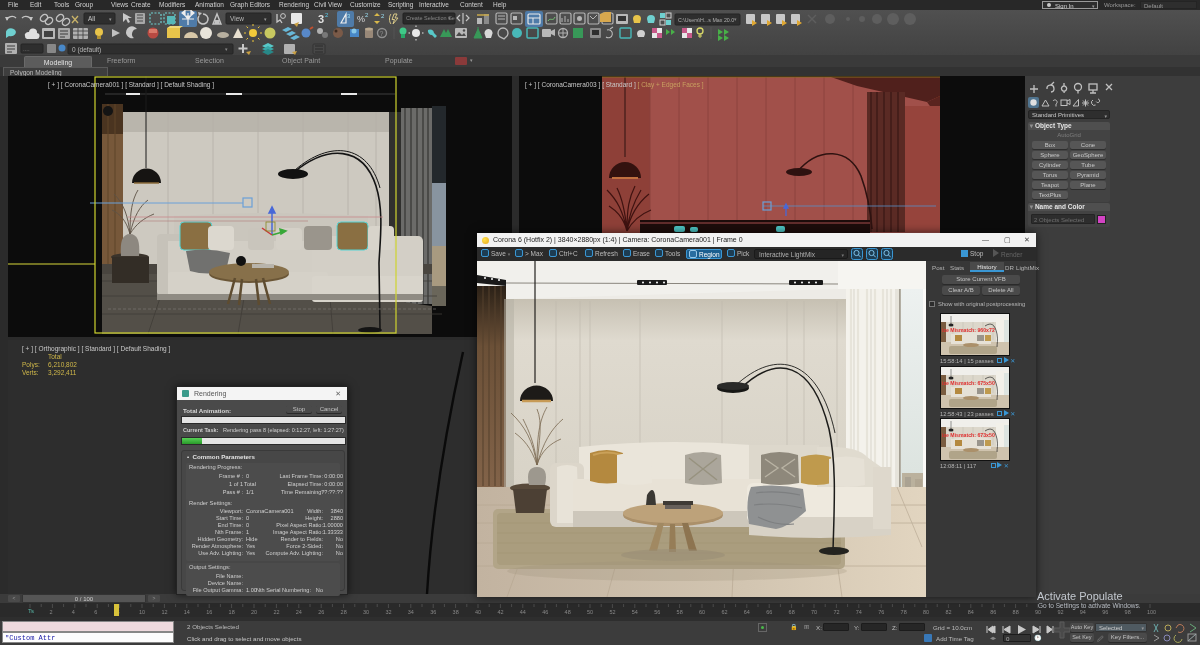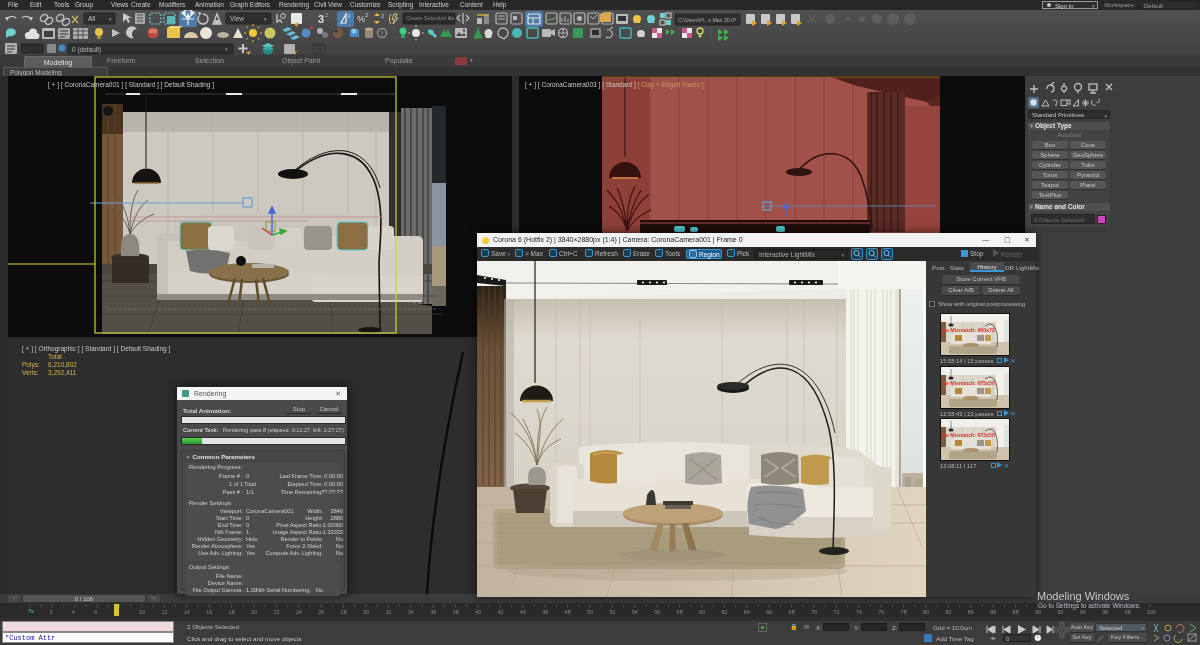--- a/index.html
+++ b/index.html
@@ -1108,16 +1108,16 @@
       <path d="M40,3 l6,4 l-6,4" stroke="#68a878"></path>
       <path d="M4,14 l5,3 l-5,3" stroke="#989898"></path>
       <circle cx="17" cy="17" r="3" stroke="#8888b8"></circle>
       <path d="M26,14 a4,4 0 1 0 6,4" stroke="#a8a858"></path>
       <rect x="38" y="13" width="8" height="7" stroke="#989898"></rect>
           <path d="M38,20 l8,-7"></path>
     </g>
   </svg>
 </div>
 
-<div class="abs" style="left:1037px;top:590px;color:#c3c8cf;font-size:11px;z-index:40">Modeling Windows</div>
+<div class="abs" style="left:1037px;top:590px;color:#c3c8cf;font-size:11px;z-index:40">Activate Populate</div>
 <div class="abs" style="left:1038px;top:602px;color:#b6bbc2;font-size:6.5px;z-index:40">Go to Settings to activate Windows.</div>
 
 </div>
 
 </body></html>

